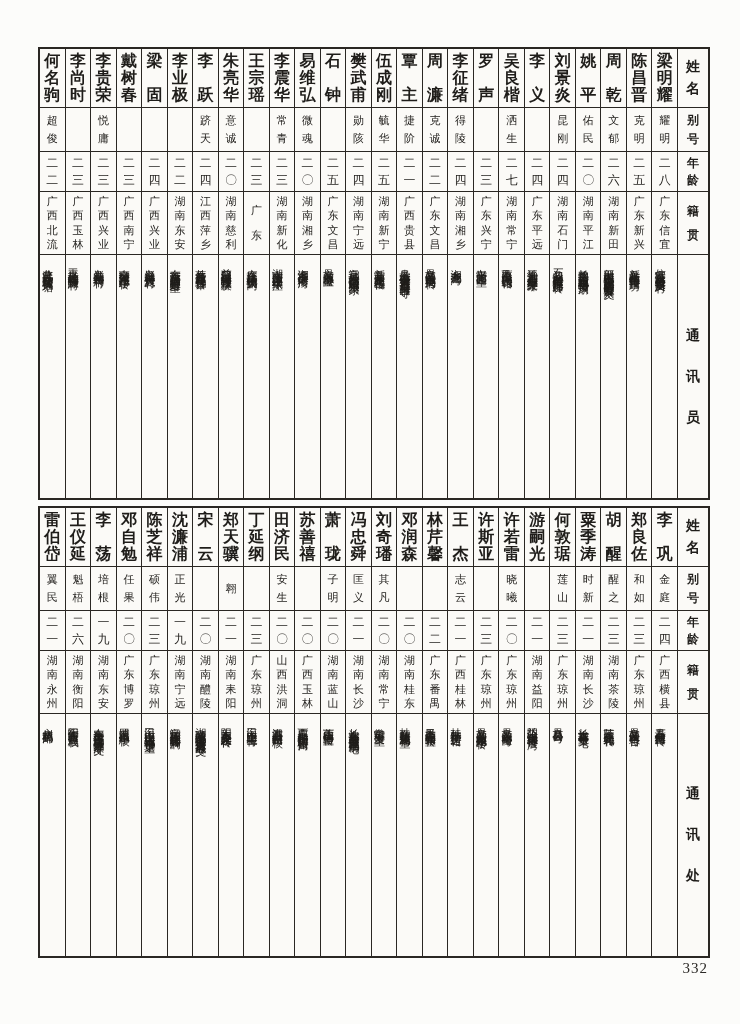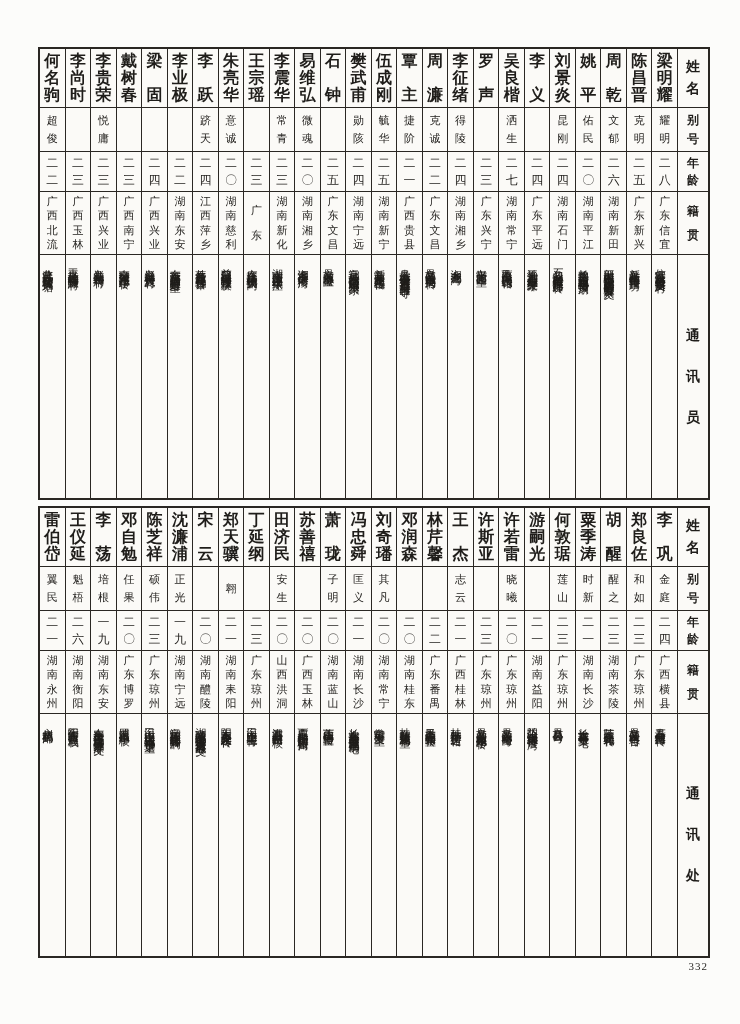--- a/index.html
+++ b/index.html
@@ -81,21 +81,21 @@
     display:flex;
     flex-direction:column;
     align-items:center;
     justify-content:center;
     gap:27px;
   }
   .hdr-contact .ch{font-size:14px;font-weight:bold;line-height:1;}
   .page-number{
     position:absolute;
     top:960px;right:32px;
-    font-size:11px;
+    font-size:15px;
     letter-spacing:1px;
     color:#2b2926;
   }
 </style>
 </head>
 <body>
 
 <div class="page">
 
   <section class="tbl tbl-0">

